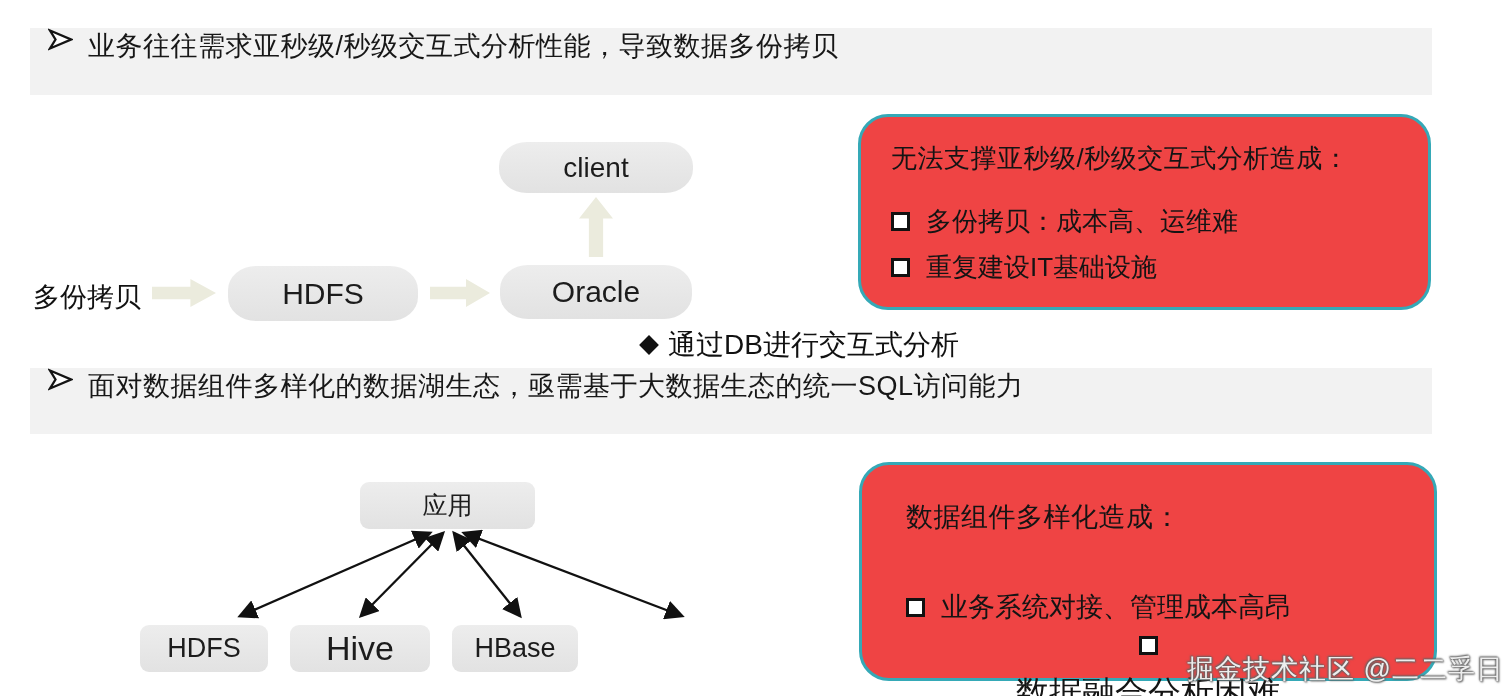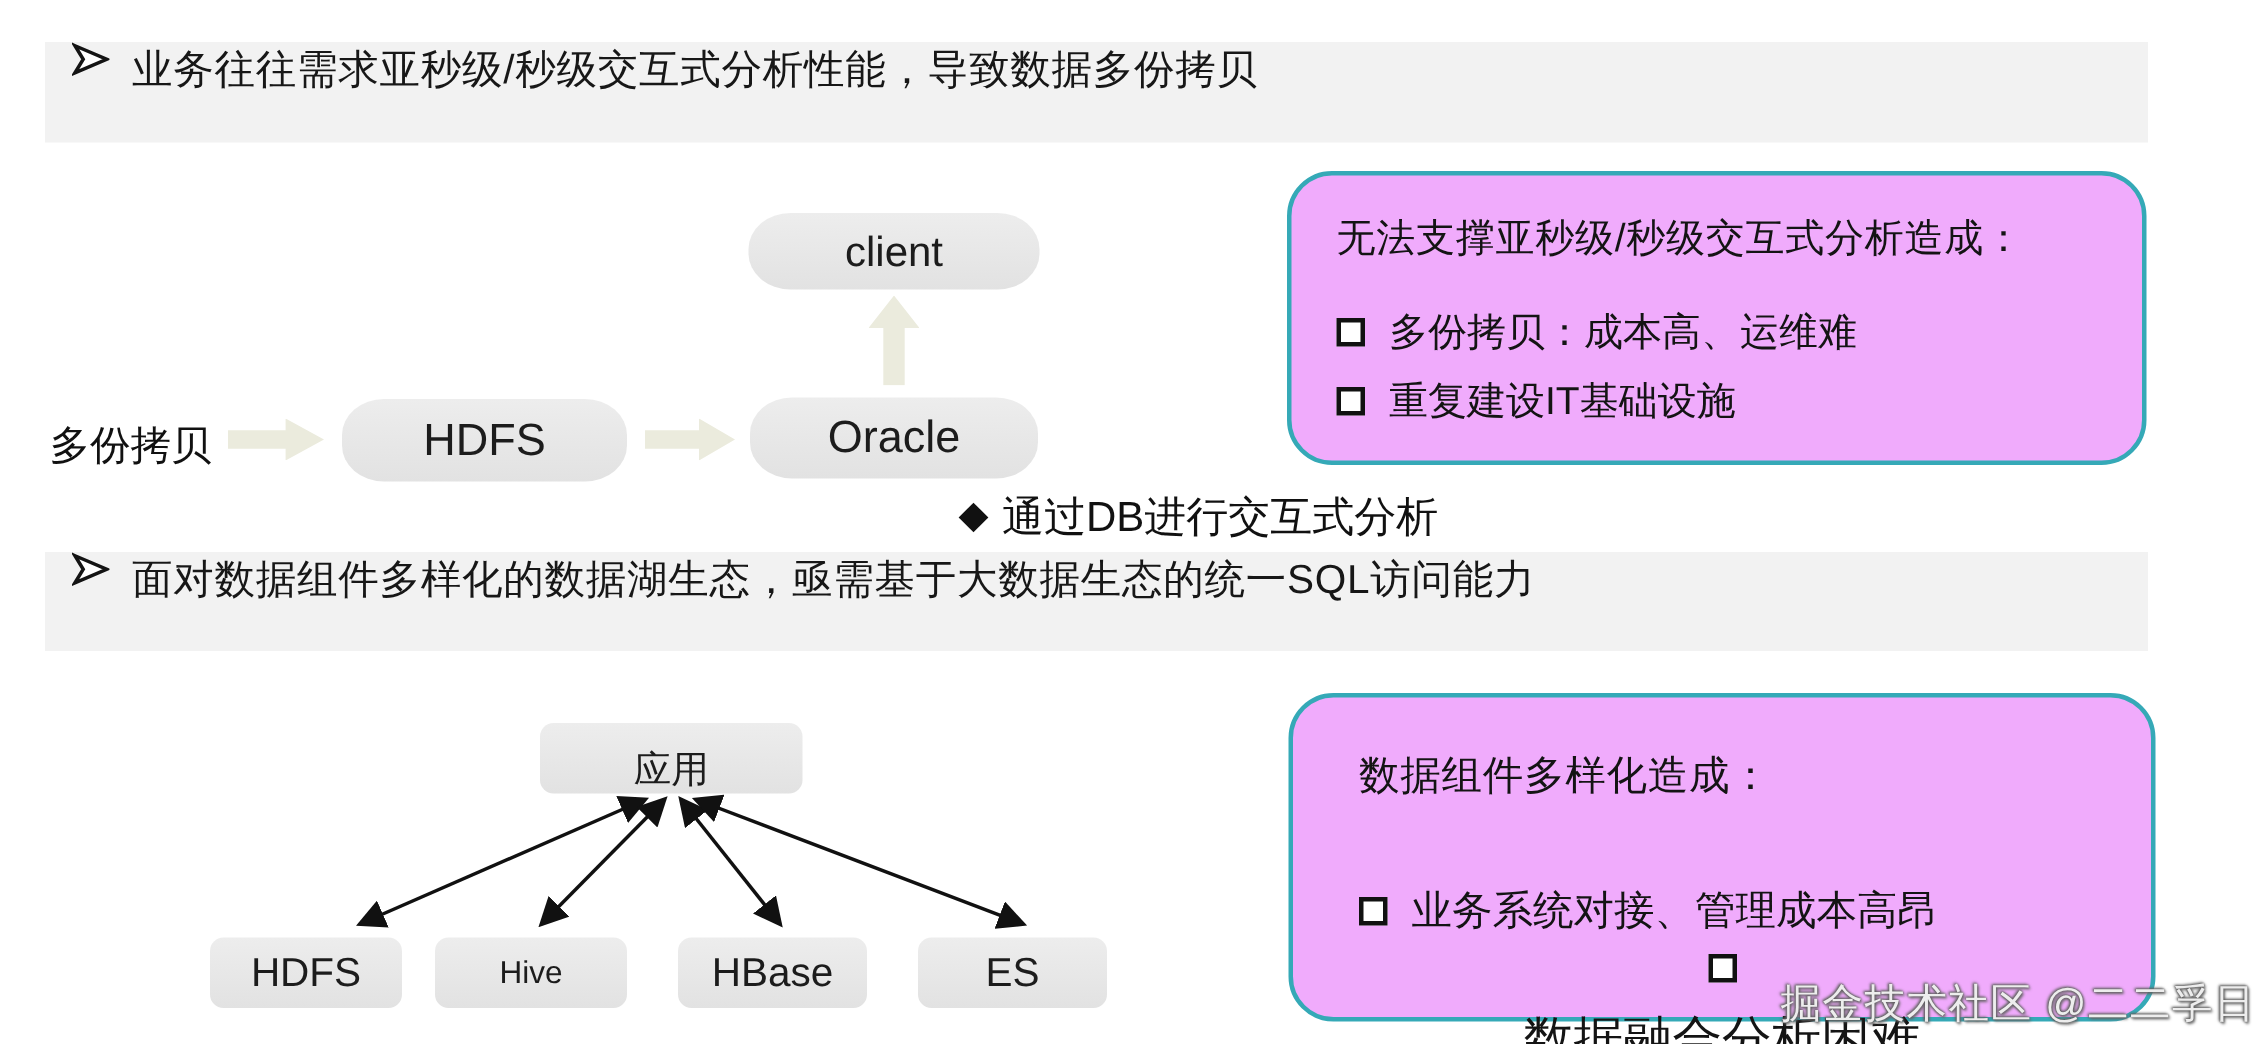--- a/index.html
+++ b/index.html
@@ -20,21 +20,21 @@
   }
   .node.pill{border-radius:28px/24px;justify-content:center;}
   .node.soft{border-radius:9px;}
   .flow-label{position:absolute;font-size:27px;color:#111;white-space:nowrap;}
   .barrow{position:absolute;background:#ebebdd;}
   .barrow.right{clip-path:polygon(0 28%,60% 28%,60% 0,100% 50%,60% 100%,60% 72%,0 72%);}
   .barrow.up{clip-path:polygon(50% 0,100% 36%,71% 36%,71% 100%,29% 100%,29% 36%,0 36%);}
   .note{position:absolute;display:flex;align-items:center;gap:12px;font-size:28px;color:#111;}
   .diamond{width:14px;height:14px;background:#111;transform:rotate(45deg);flex:0 0 auto;}
   .callout{
-    position:absolute;border:3px solid #35a9b7;background:#f0abfc;box-sizing:border-box;
+    position:absolute;border:3px solid #35a9b7;background:#ef4444;box-sizing:border-box;
   }
   .callout.c1{border-radius:30px;padding:24px 30px;}
   .callout.c2{border-radius:30px;padding:34px 44px;}
   .callout .ctitle{font-size:26px;color:#141414;letter-spacing:0.5px;}
   .callout .citems{margin-top:28px;display:flex;flex-direction:column;gap:11px;}
   .citem{display:flex;align-items:center;gap:16px;font-size:26px;color:#141414;}
   .sqb{flex:0 0 auto;width:13px;height:13px;border:3.5px solid #111;background:#fff;}
   .fanout{position:absolute;left:130px;top:470px;}
   .watermark{
     position:absolute;right:8px;top:651px;font-size:27px;letter-spacing:1px;
@@ -86,47 +86,44 @@
     </div>
   </div>
 
   <div class="hbar" style="top:368px;height:66px;">
     <svg class="ah-bullet" viewBox="0 0 25 23">
       <path d="M2 2.5 L23 11.5 L2 20.5 L7.5 11.5 Z" fill="#ffffff" stroke="#141414" stroke-width="2.3" stroke-linejoin="miter"></path>
     </svg>
     <span class="htext">面对数据组件多样化的数据湖生态，亟需基于大数据生态的统一SQL访问能力</span>
   </div>
 
-  <div class="node soft" style="left:360px;top:482px;width:175px;height:47px;font-size:25px;align-items:flex-end;">
+  <div class="node soft" style="left:360px;top:482px;width:175px;height:47px;font-size:25px;">
     <span>应用</span>
   </div>
 
   <svg class="fanout" width="620" height="160" viewBox="0 0 620 160">
     <defs>
       <marker id="ah" viewBox="0 0 10 10" refX="8.5" refY="5" markerWidth="8.5" markerHeight="8.5" orient="auto-start-reverse">
         <path d="M0 0 L10 5 L0 10 z" fill="#111"></path>
       </marker>
     </defs>
     <line x1="300" y1="63" x2="110" y2="146" stroke="#111" stroke-width="2.3" marker-start="url(#ah)" marker-end="url(#ah)"></line>
     <line x1="313" y1="63" x2="231" y2="146" stroke="#111" stroke-width="2.3" marker-start="url(#ah)" marker-end="url(#ah)"></line>
     <line x1="324" y1="63" x2="390" y2="146" stroke="#111" stroke-width="2.3" marker-start="url(#ah)" marker-end="url(#ah)"></line>
     <line x1="334" y1="63" x2="552" y2="146" stroke="#111" stroke-width="2.3" marker-start="url(#ah)" marker-end="url(#ah)"></line>
   </svg>
 
   <div class="node soft" style="left:140px;top:625px;width:128px;height:47px;font-size:27px;">
     <span>HDFS</span>
   </div>
-  <div class="node soft" style="left:290px;top:625px;width:128px;height:47px;font-size:21px;">
+  <div class="node soft" style="left:290px;top:625px;width:140px;height:47px;font-size:34px;">
     <span>Hive</span>
   </div>
   <div class="node soft" style="left:452px;top:625px;width:126px;height:47px;font-size:27px;">
     <span>HBase</span>
-  </div>
-  <div class="node soft" style="left:612px;top:625px;width:126px;height:47px;font-size:27px;">
-    <span>ES</span>
   </div>
 
   <div class="callout c2" style="left:859px;top:462px;width:578px;height:219px;">
     <div class="ctitle" style="font-size:27px;">数据组件多样化造成：</div>
     <div class="citems" style="margin-top:54px;">
       <div class="citem" style="font-size:27px;">
         <span class="sqb"></span>
         <span>业务系统对接、管理成本高昂</span>
       </div>
       <div class="citem" style="font-size:33px;flex-direction:column;">

